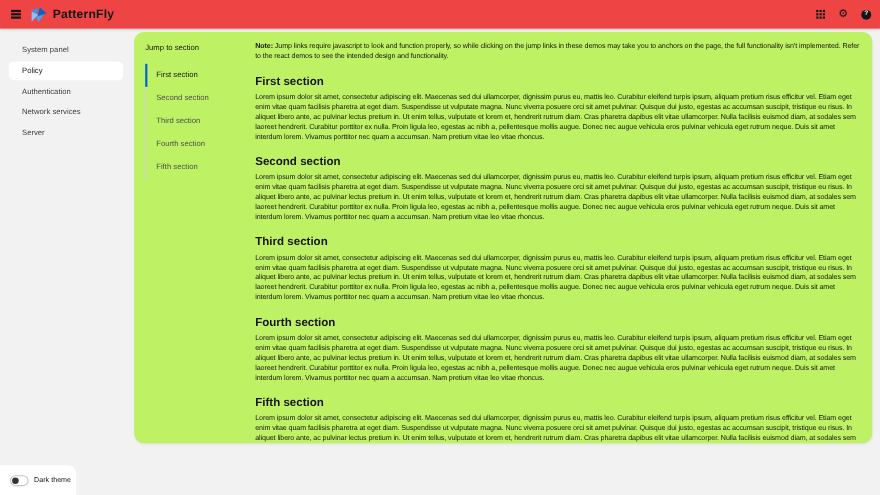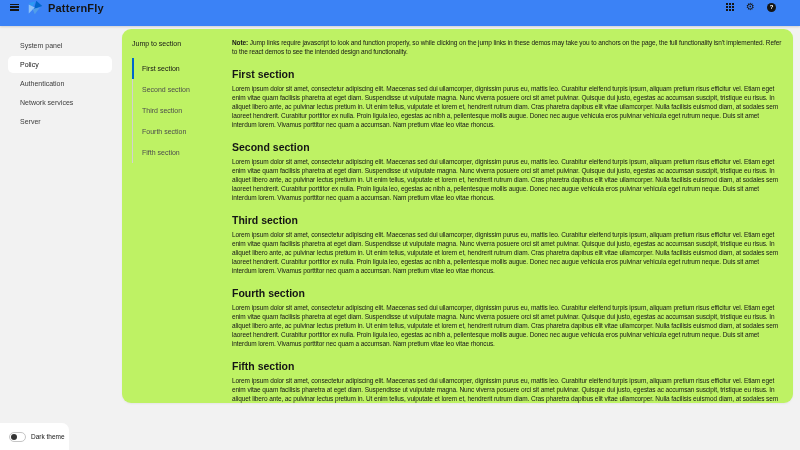--- a/index.html
+++ b/index.html
@@ -7,22 +7,22 @@
   body {
     width: 800px; height: 450px; overflow: hidden;
     font-family: "Liberation Sans", sans-serif;
     background: #f2f2f2;
   }
   .app { position: relative; width: 800px; height: 450px; background: #f2f2f2; }
 
   
   .masthead {
     position: absolute; top: 0; left: 0; right: 0; height: 26px;
-    background: #3b82f6; display: flex; align-items: flex-start;
-    padding: 0 22px 0 8px; z-index: 6;
+    background: #ef4444; display: flex; align-items: center;
+    padding: 0 6px 0 8px; z-index: 6;
     box-shadow: 0 1px 2px rgba(0,0,0,0.14);
   }
   .masthead button { background: none; border: none; padding: 2px; margin: 0; display: flex; align-items: center; cursor: pointer; }
   .hamburger i { display: block; width: 9px; height: 1.4px; background: #151515; margin: 1.5px 0; }
   .brand { display: flex; align-items: center; gap: 5px; margin-left: 7px; text-decoration: none; cursor: pointer; }
   .brand-logo { width: 15px; height: 15px; }
   .brand-name { font-weight: bold; font-size: 11px; color: #151515; letter-spacing: 0.2px; }
   .masthead-actions { margin-left: auto; display: flex; align-items: center; gap: 8px; }
   .grid-icon { display: grid; grid-template-columns: repeat(3, 2px); grid-auto-rows: 2px; gap: 1px; }
   .grid-icon i { background: #151515; display: block; }

